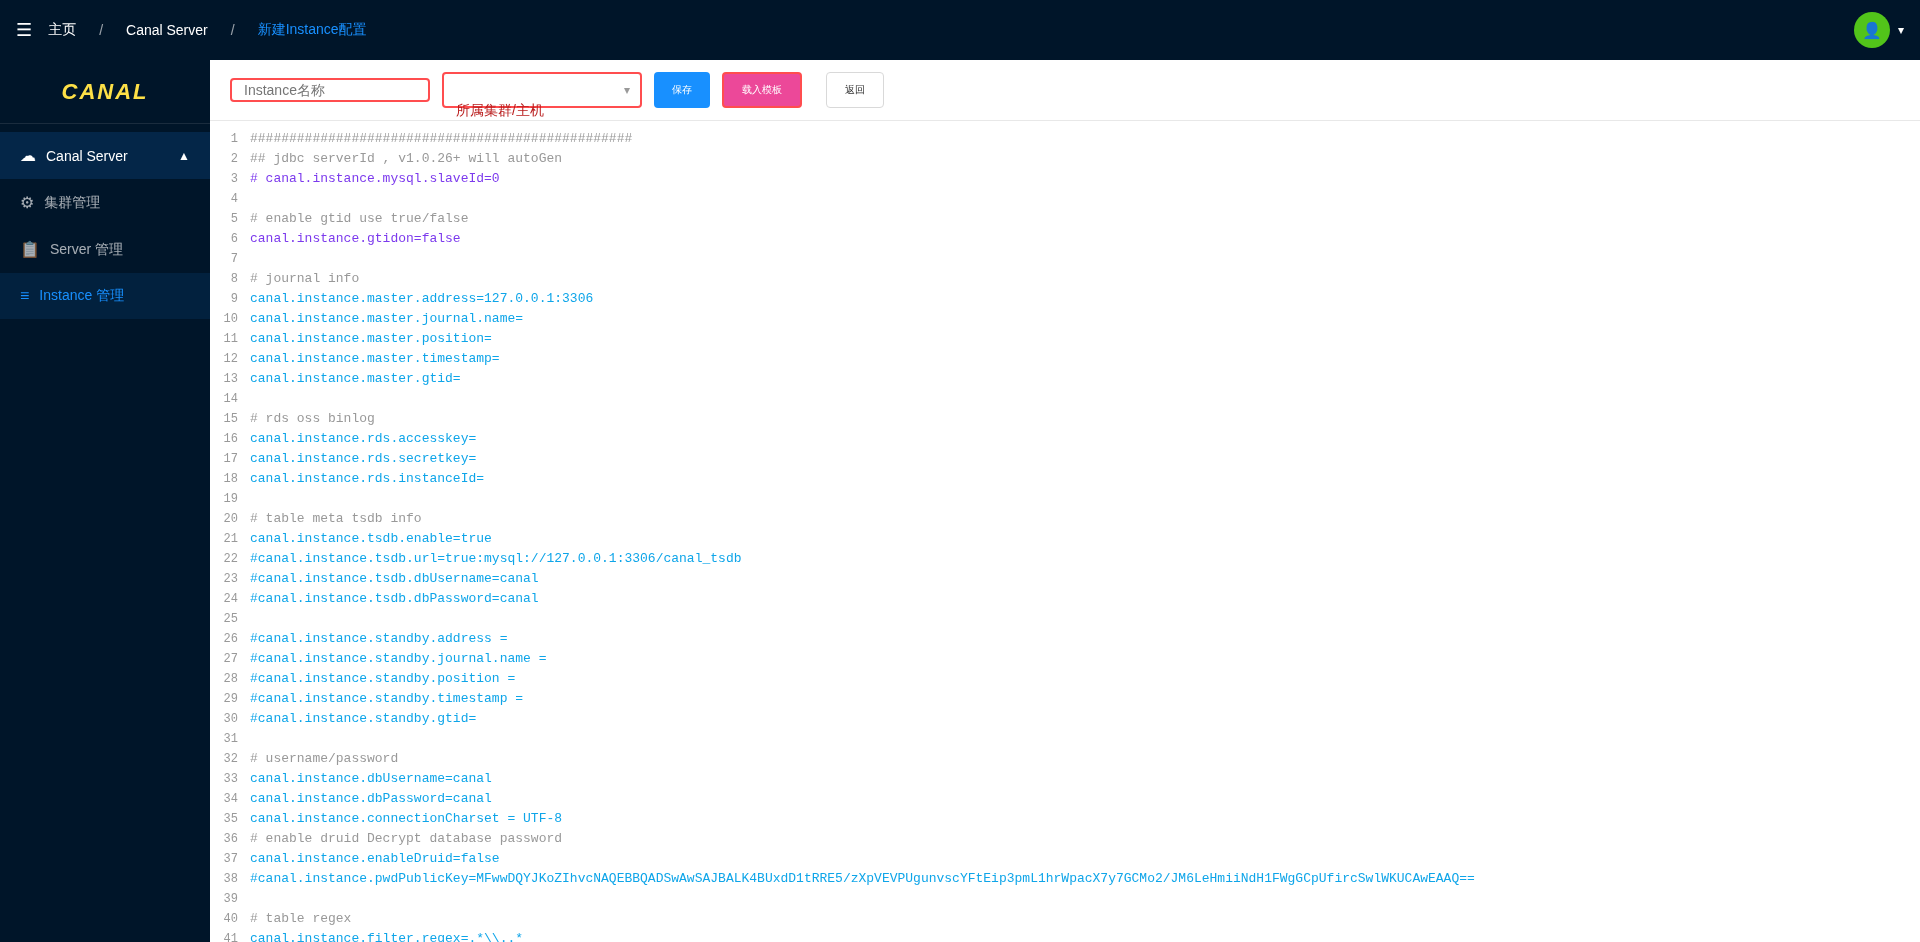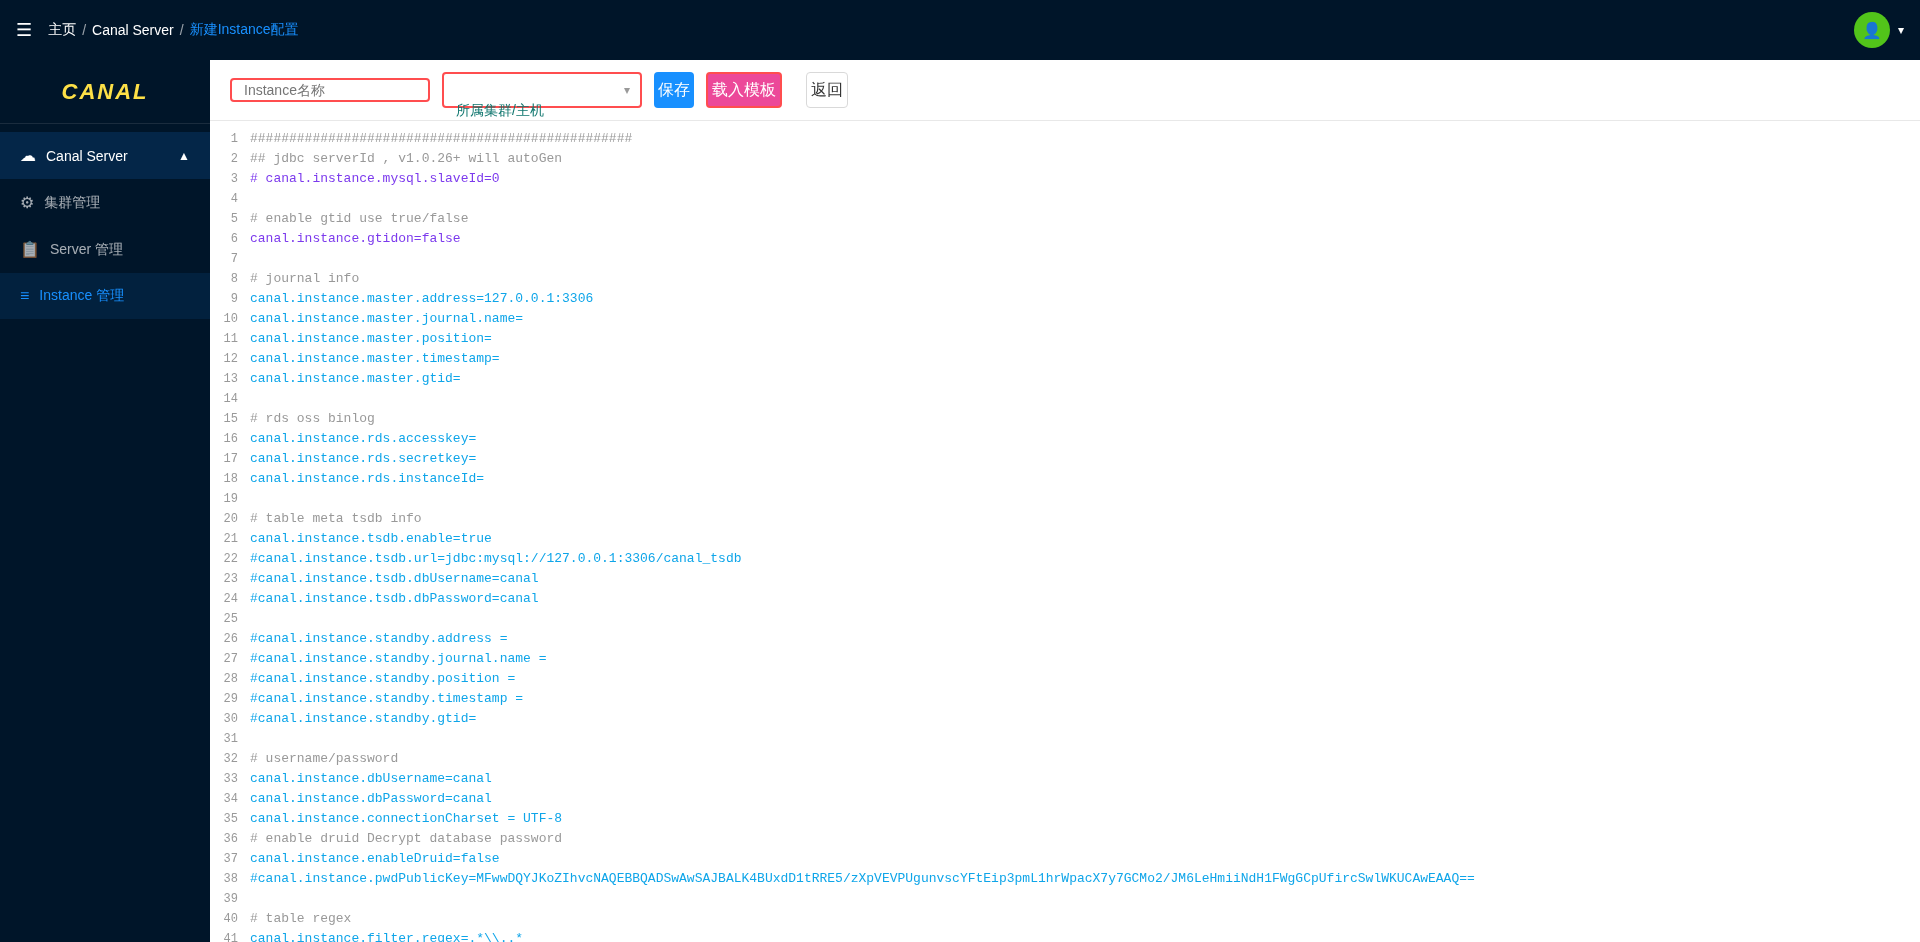--- a/index.html
+++ b/index.html
@@ -23,21 +23,21 @@
     .menu-icon {
       color: #fff;
       font-size: 18px;
       cursor: pointer;
     }
     .breadcrumb {
       color: #fff;
       font-size: 14px;
       display: flex;
       align-items: center;
-      gap: 6px;
+      gap: 23px;
     }
     .breadcrumb a { color: #fff; text-decoration: none; }
     .breadcrumb .sep { color: rgba(255,255,255,0.6); }
     .breadcrumb .current { color: #1890ff; }
     .header-right {
       display: flex;
       align-items: center;
       gap: 8px;
     }
     .avatar {
@@ -151,39 +151,39 @@
       display: flex;
       align-items: center;
     }
     .cluster-select {
       width: 100%;
       height: 100%;
       border: none;
       outline: none;
       padding: 0 12px;
       font-size: 14px;
-      color: #0f766e;
+      color: #b91c1c;
       appearance: none;
       background: transparent;
       cursor: pointer;
       margin-top: 40px;
     }
     .select-arrow {
       position: absolute;
       right: 10px;
       color: #999;
       font-size: 12px;
       pointer-events: none;
     }
     .btn {
       height: 36px;
-      padding: 0 4px;
+      padding: 0 18px;
       border: none;
       border-radius: 4px;
-      font-size: 16px;
+      font-size: 10px;
       cursor: pointer;
       font-family: inherit;
     }
     .btn-save {
       background: #1890ff;
       color: #fff;
     }
     .btn-load-template {
       background: #ec4899;
       color: #fff;
@@ -387,21 +387,21 @@
           <div class="code-line">
             <span class="line-number">20</span>
             <span class="line-content line-comment"># table meta tsdb info</span>
           </div>
           <div class="code-line">
             <span class="line-number">21</span>
             <span class="line-content line-value-blue">canal.instance.tsdb.enable=true</span>
           </div>
           <div class="code-line">
             <span class="line-number">22</span>
-            <span class="line-content line-value-blue">#canal.instance.tsdb.url=jdbc:mysql://127.0.0.1:3306/canal_tsdb</span>
+            <span class="line-content line-value-blue">#canal.instance.tsdb.url=true:mysql://127.0.0.1:3306/canal_tsdb</span>
           </div>
           <div class="code-line">
             <span class="line-number">23</span>
             <span class="line-content line-value-blue">#canal.instance.tsdb.dbUsername=canal</span>
           </div>
           <div class="code-line">
             <span class="line-number">24</span>
             <span class="line-content line-value-blue">#canal.instance.tsdb.dbPassword=canal</span>
           </div>
           <div class="code-line">

